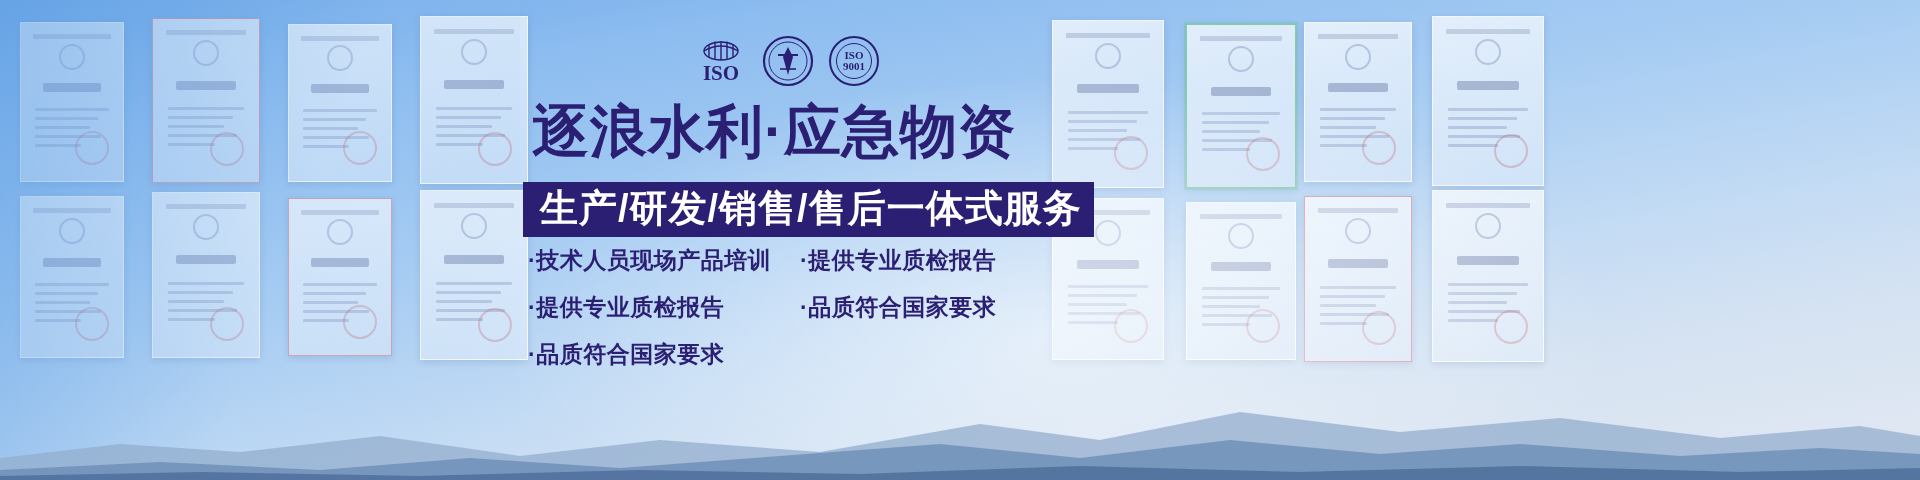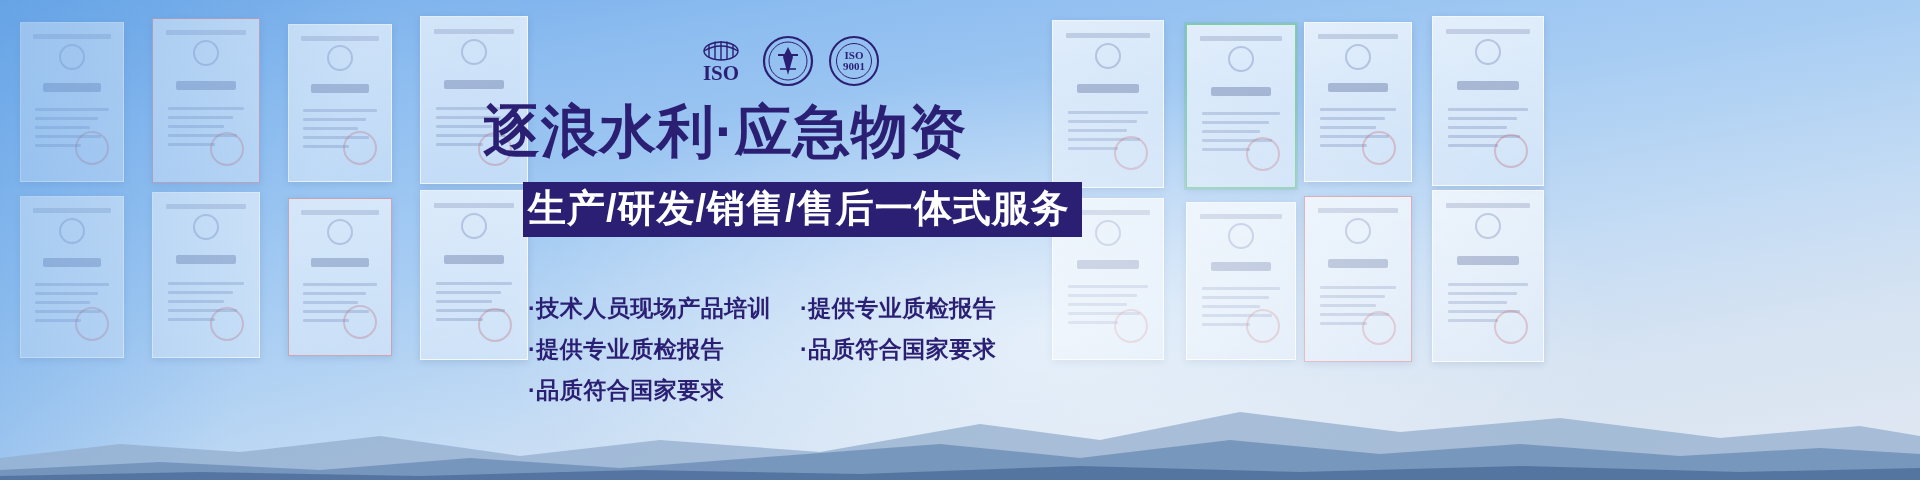--- a/index.html
+++ b/index.html
@@ -69,33 +69,33 @@
   .mountains{ position:absolute; left:0; bottom:0; width:1920px; height:140px; }
   
   .badges{
     position:absolute; left:695px; top:33px; width:185px; height:55px;
     display:flex; align-items:center; justify-content:space-between;
   }
   .badge{ width:52px; height:52px; position:relative; }
   
   .content{ position:absolute; left:0; top:0; width:1920px; height:480px; }
   .headline{
-    position:absolute; left:483px; top:100px; width:556px;
+    position:absolute; left:532px; top:100px; width:556px;
     font-size:57px; line-height:62px; font-weight:bold; color:#2b1f74;
     letter-spacing:1px; white-space:nowrap;
   }
   .subbar{
     position:absolute; left:523px; top:182px;
     background:#2b1f74; color:#ffffff;
     font-size:38px; line-height:46px; font-weight:bold;
-    padding:3px 12px 6px 5px; letter-spacing:1px; white-space:nowrap;
+    padding:3px 12px 6px 17px; letter-spacing:1px; white-space:nowrap;
   }
   .features{
     position:absolute; left:528px; top:245px; width:560px;
-    display:grid; grid-template-columns:272px 268px; row-gap:11px;margin-top:48px;
+    display:grid; grid-template-columns:272px 268px; row-gap:17px;
   }
   .feat{
     font-size:23px; line-height:30px; font-weight:bold; color:#2b1f74;
     white-space:nowrap; letter-spacing:.5px;
   }
 </style>
 </head>
 <body>
 
 <div class="banner">

